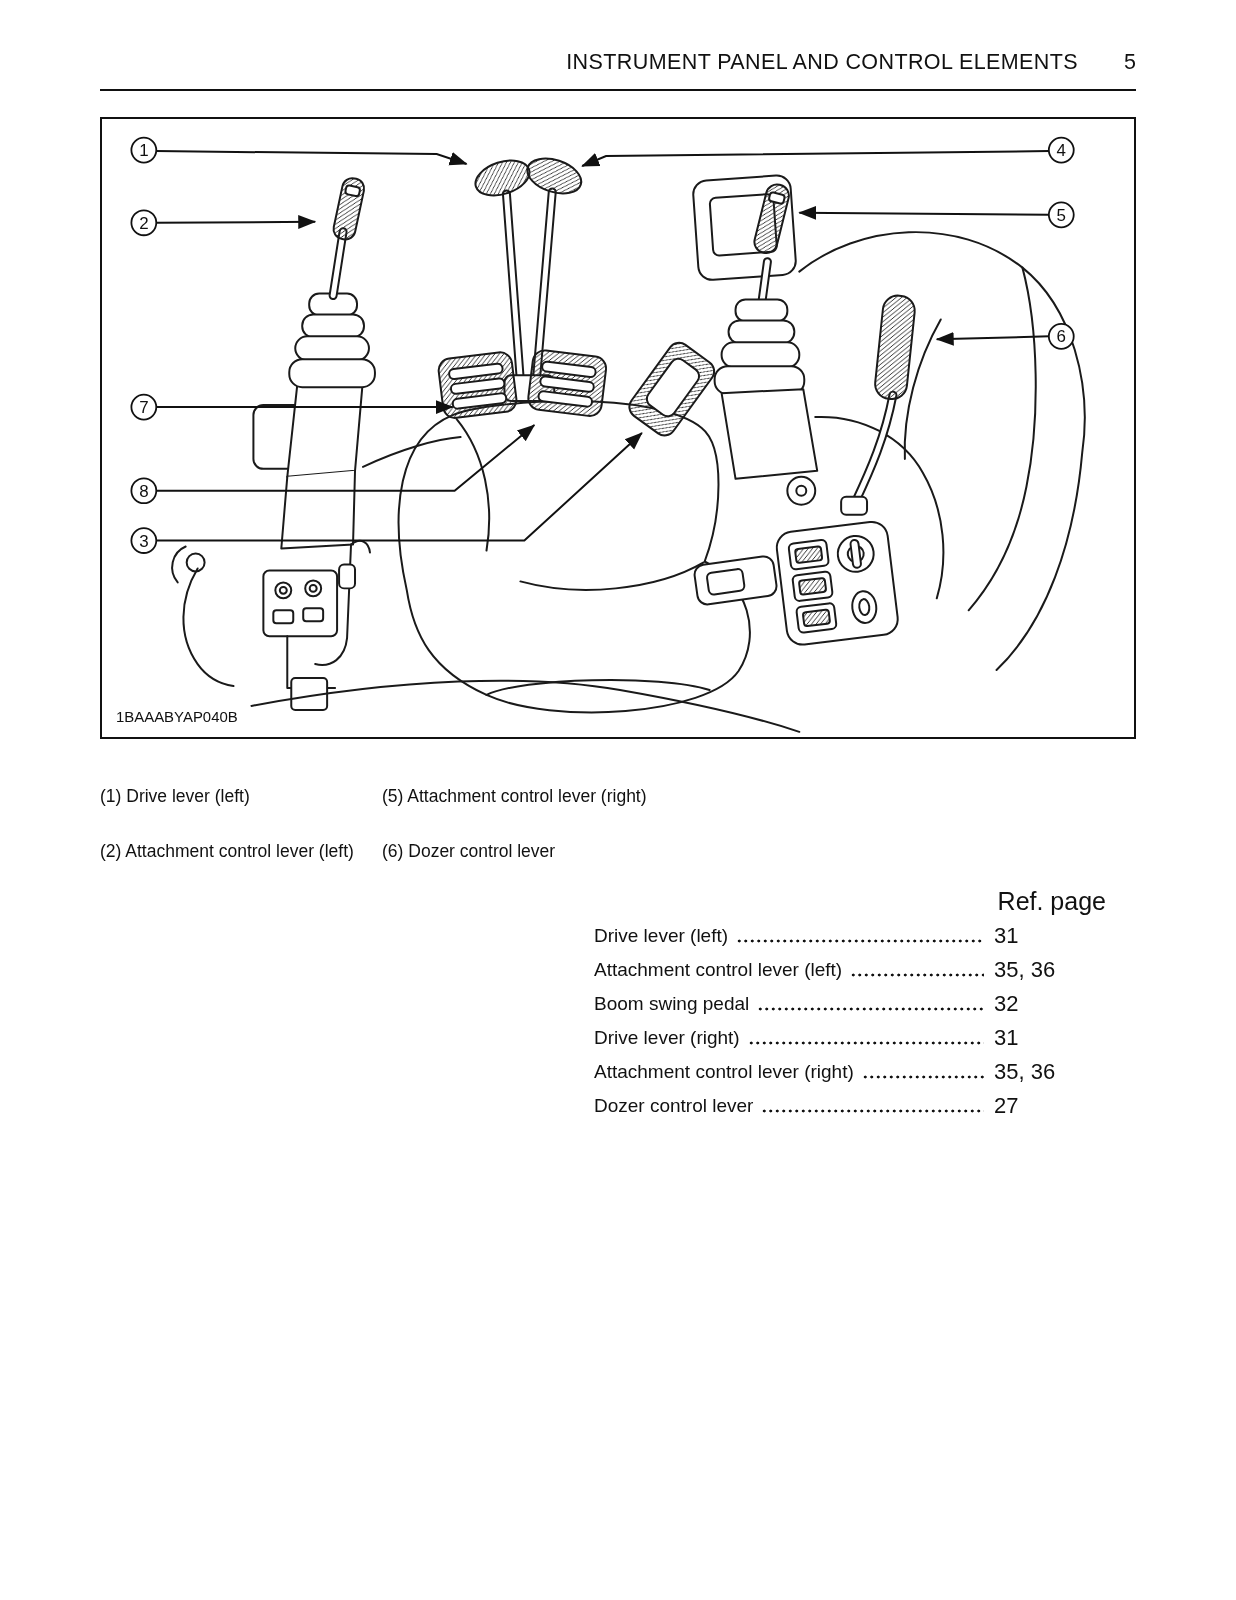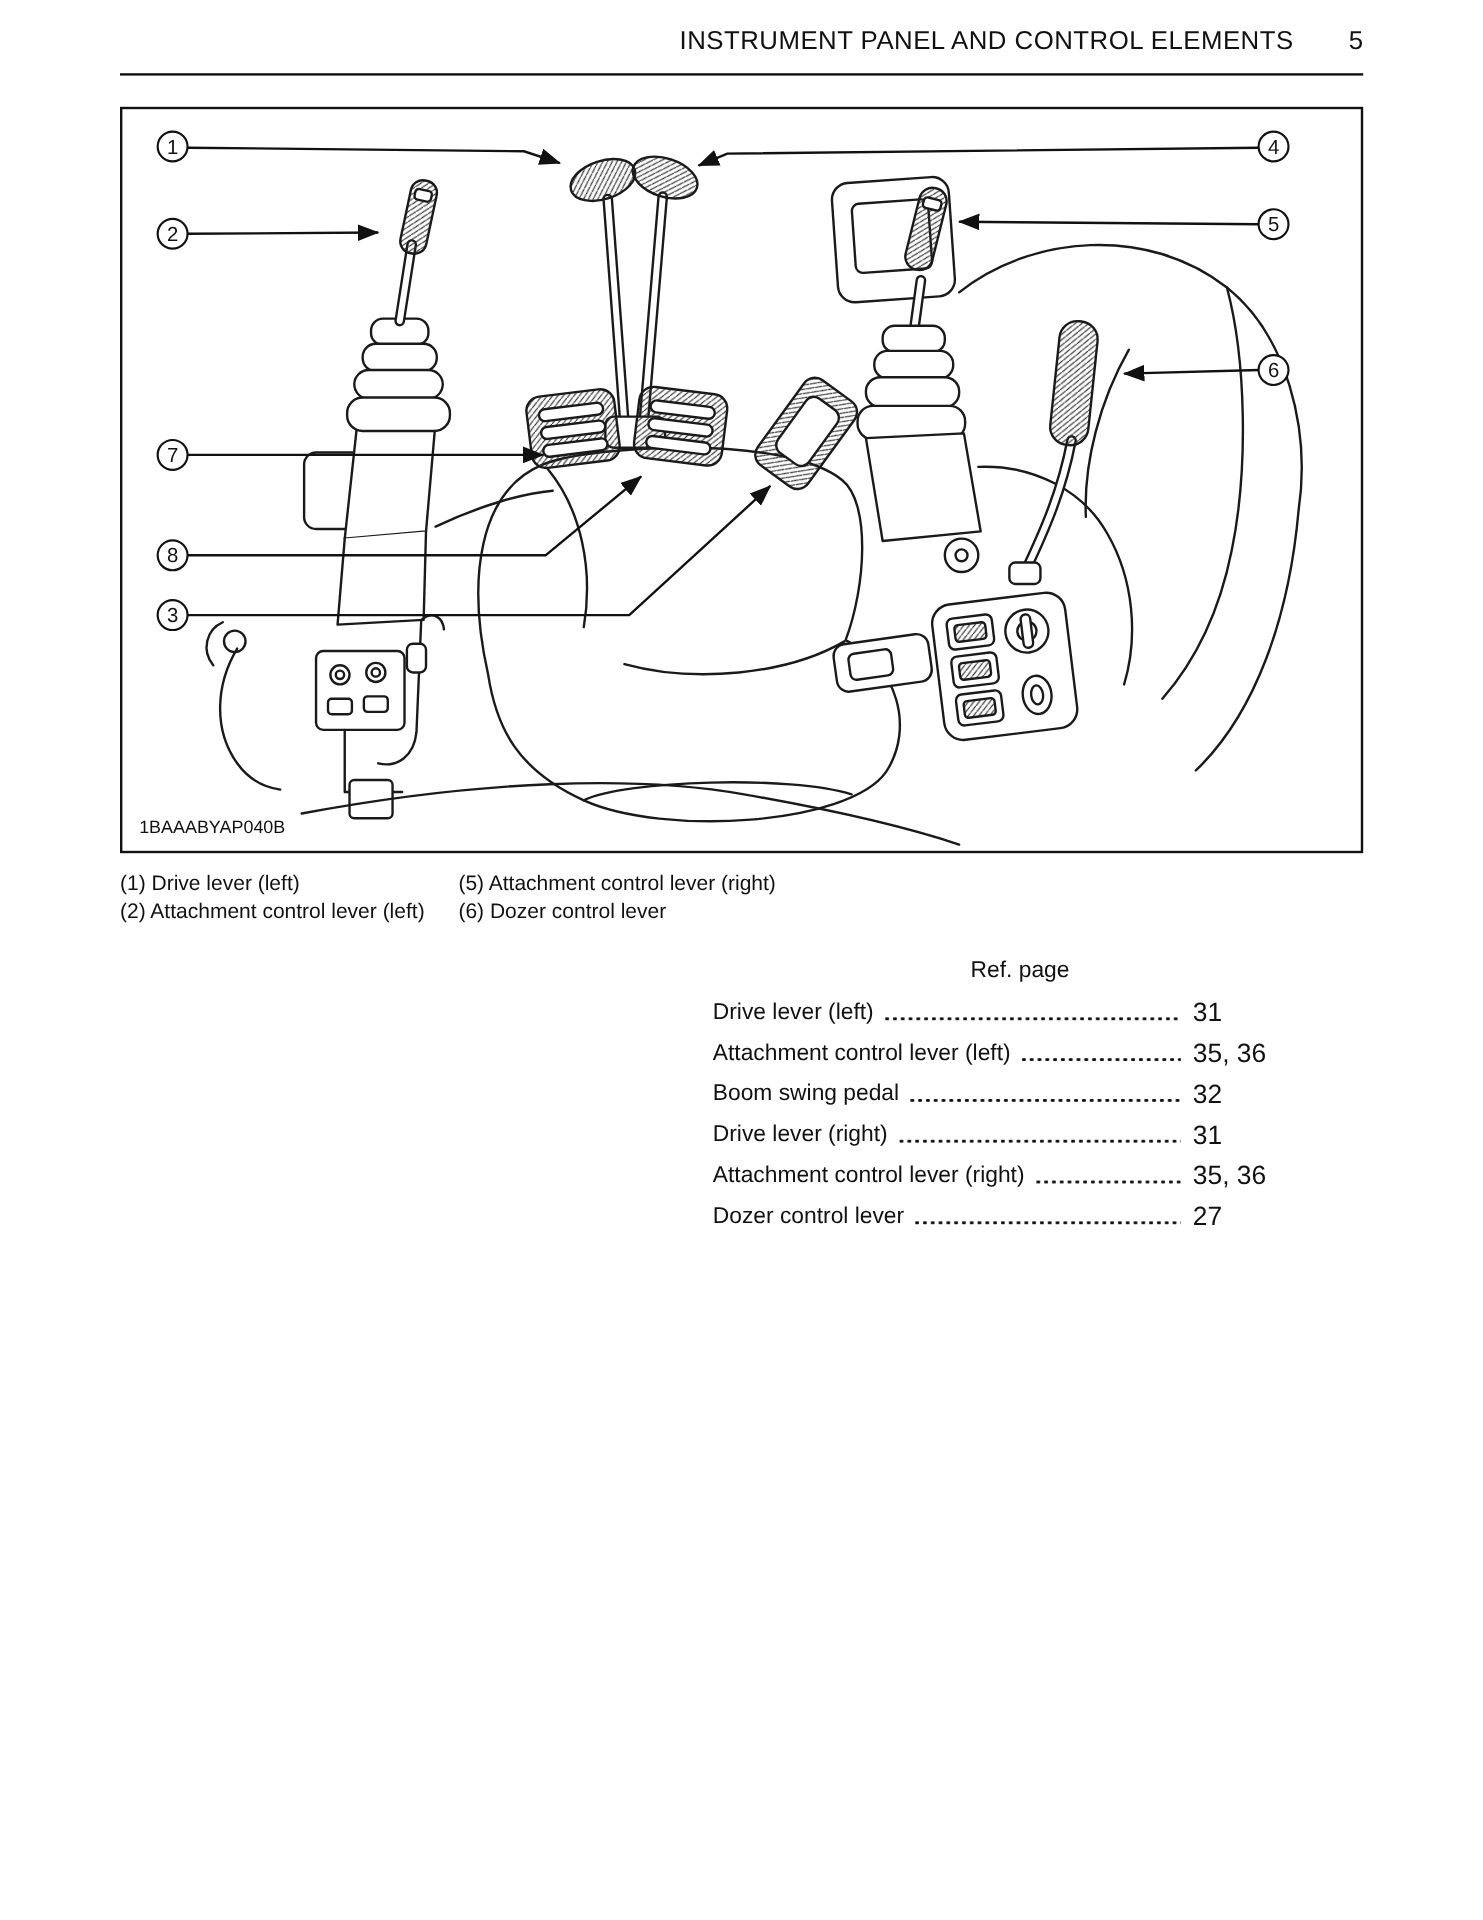--- a/index.html
+++ b/index.html
@@ -6,45 +6,45 @@
   html,body { background:#ffffff; }
   body {
     width:1236px; height:1600px; position:relative;
     font-family:"Liberation Sans", sans-serif; color:#111;
     overflow:hidden;
   }
   .content { margin:0 100px; width:1036px; }
 
   
   .page-header {
-    padding-top:22px; padding-bottom:14px;
+    padding-top:50px; padding-bottom:14px;
     border-bottom:2px solid #111;
     display:flex; justify-content:flex-end; align-items:center;
   }
   .hdr-title { font-size:21.5px; letter-spacing:0.4px; }
   .hdr-pagenum { font-size:21.5px; margin-left:46px; }
 
   
   .section-title { margin-top:42px; font-size:23px; font-weight:bold; display:flex; align-items:center; }
   .sq { display:inline-block; width:17px; height:17px; background:#111; margin-right:12px; }
 
   
   .figure-panel { margin-top:26px; border:2px solid #111; height:622px; position:relative; background:#fff; }
   .figure-panel svg { display:block; width:100%; height:100%; }
   svg text { font-family:"Liberation Sans", sans-serif; }
   .shaft-o { stroke:#1a1a1a; stroke-width:9; fill:none; stroke-linecap:round; }
   .shaft-i { stroke:#ffffff; stroke-width:5; fill:none; stroke-linecap:round; }
 
   
   .legend { margin-top:14px; display:grid; grid-template-columns:282px 236px 268px 1fr; font-size:17.5px; }
-  .legend .cell div { line-height:23px; white-space:nowrap; }
+  .legend .cell div { line-height:23px; white-space:nowrap;margin-top:32px; }
 
   
   .ref-block { margin-top:26px; margin-left:auto; margin-right:30px; width:512px; }
-  .ref-header { text-align:center; font-size:19px; line-height:24px; margin-bottom:12px; }
+  .ref-header { text-align:right; font-size:25px; line-height:24px; margin-bottom:12px; }
   .ref-row { display:flex; align-items:flex-end; margin-bottom:12px; }
   .ref-label { font-size:19px; line-height:22px; white-space:nowrap; }
   .ref-leader {
     flex:1; height:4px; margin:0 10px 4px 8px;
     background-image:radial-gradient(circle, #111 1.4px, transparent 1.6px);
     background-size:6.5px 4px; background-repeat:repeat-x; background-position:left bottom;
   }
   .ref-page { width:112px; font-size:22px; line-height:22px; }
 </style>
 </head>

